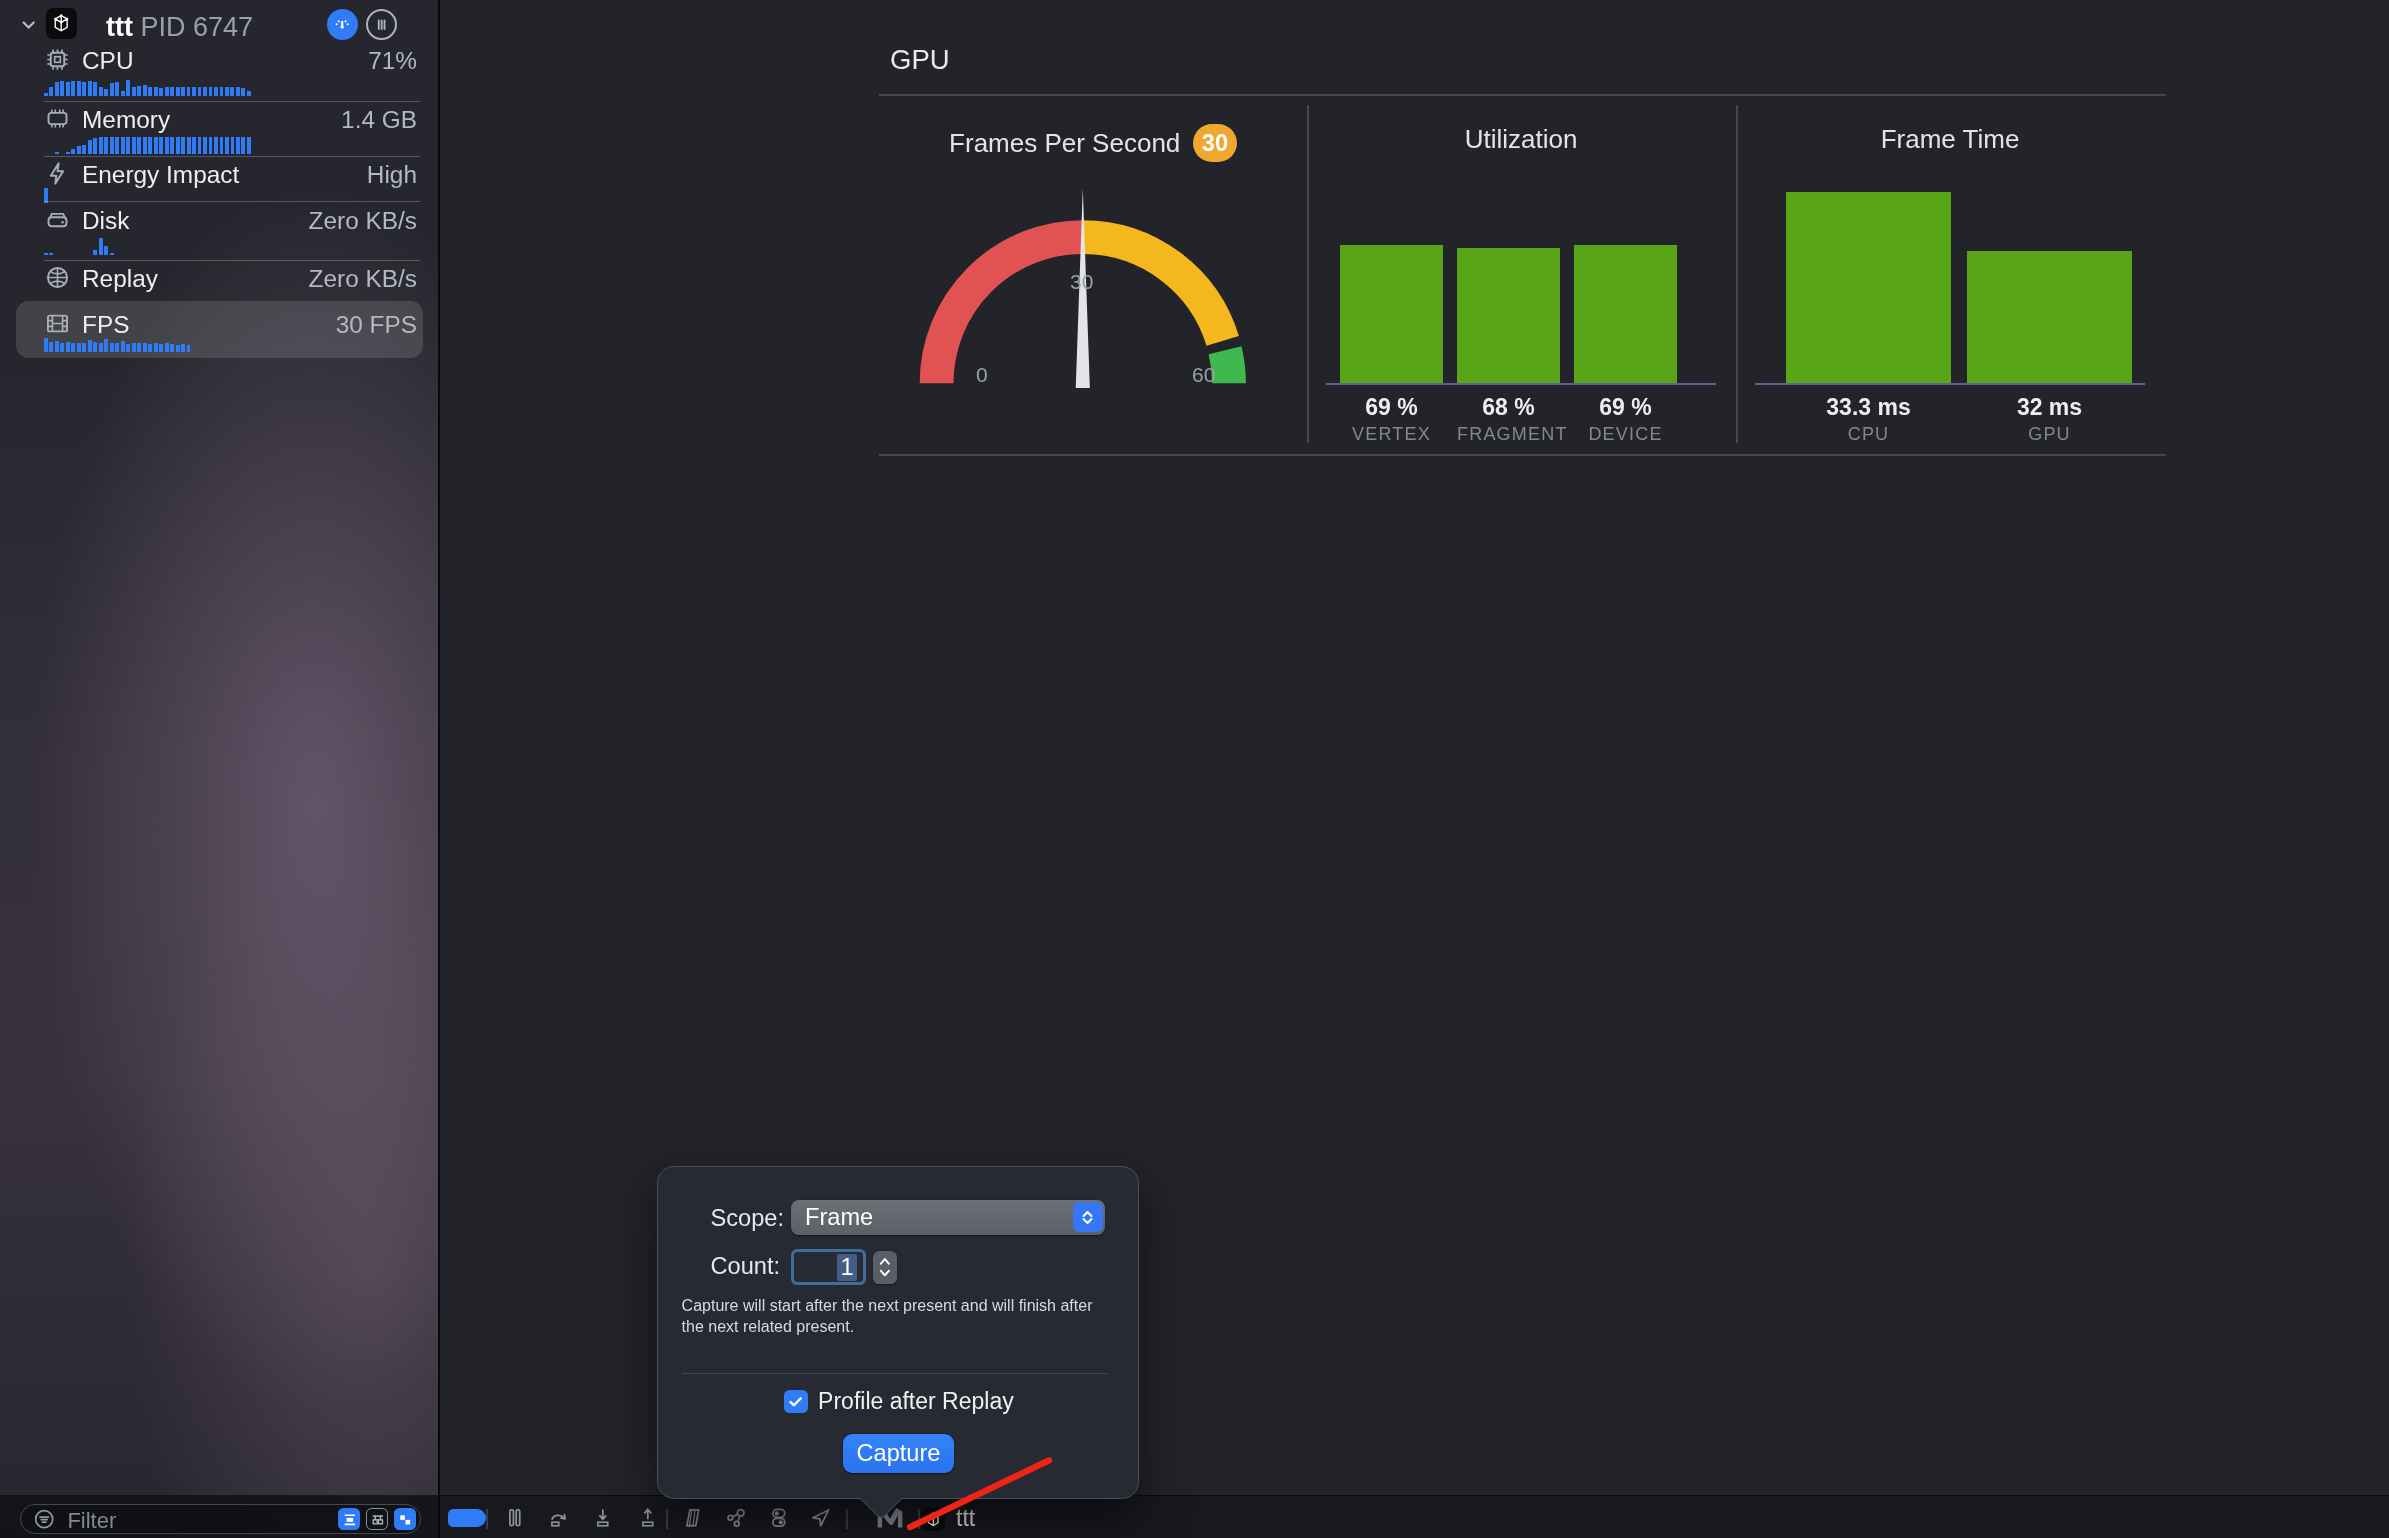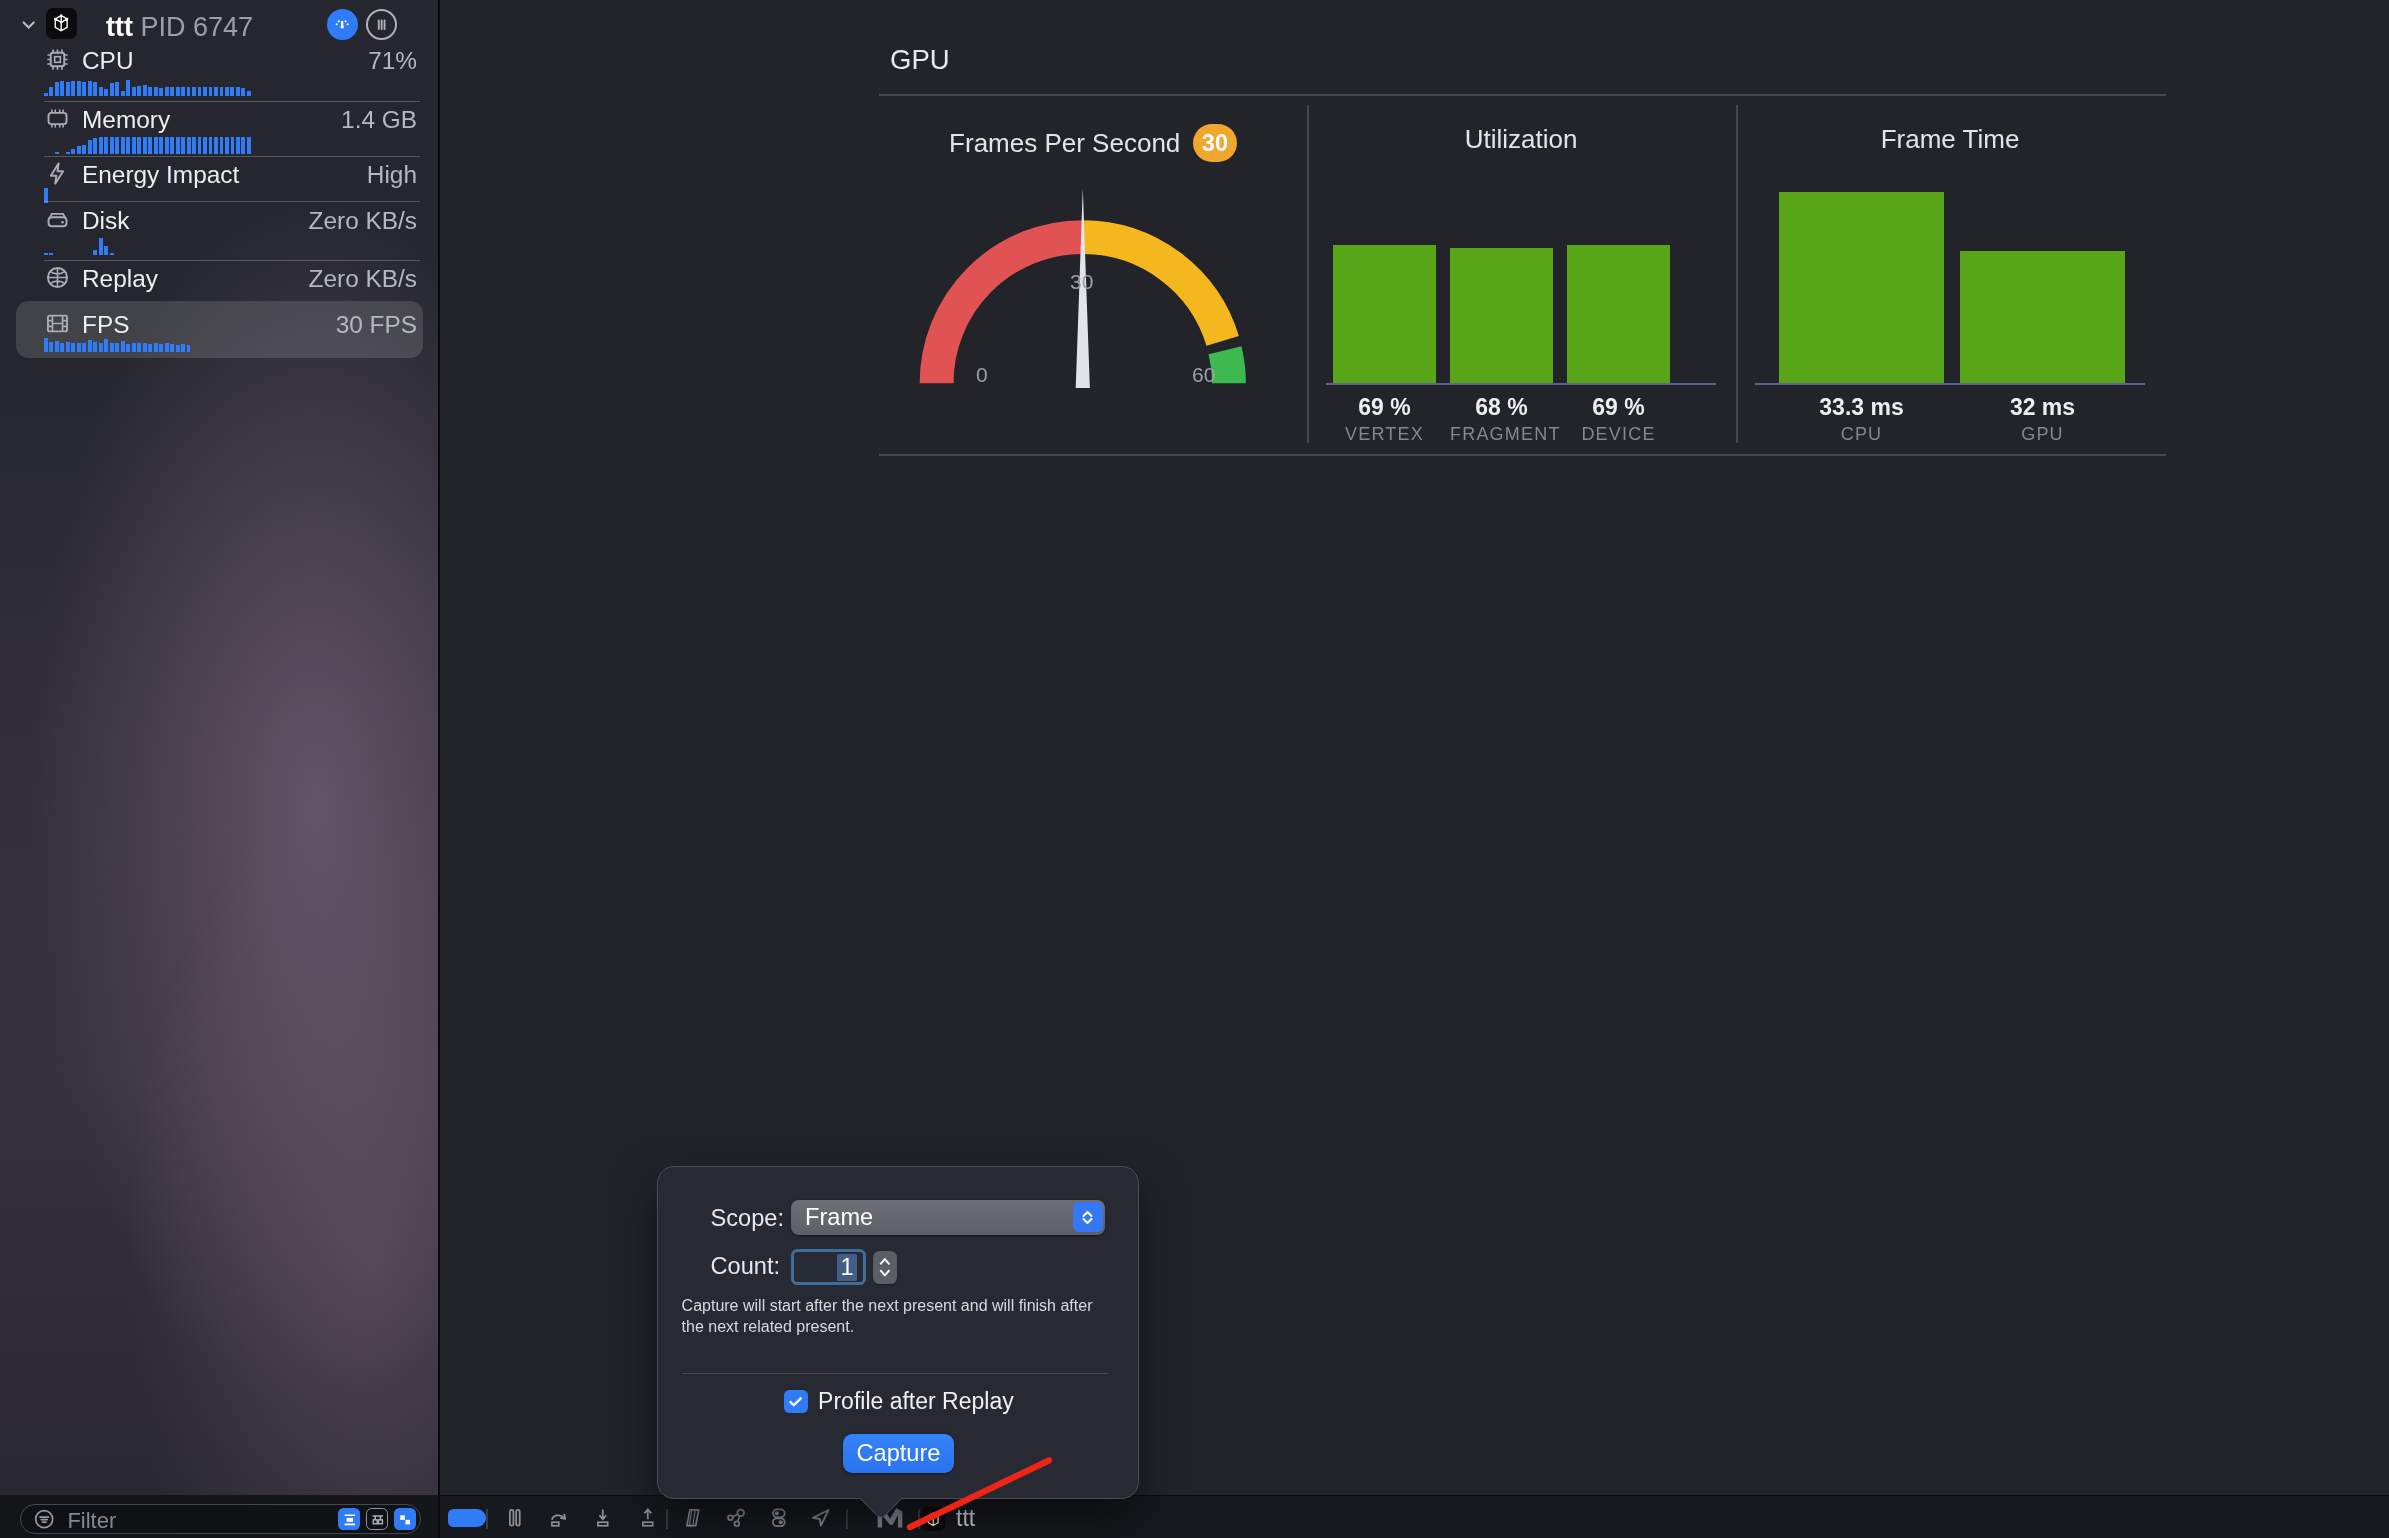--- a/index.html
+++ b/index.html
@@ -61,21 +61,21 @@
   .panel { position:absolute; top:94px; width:428px; height:360px; }
   #panel-fps { left:439px; } #panel-util { left:867px; } #panel-ft { left:1296px; }
   .panel-titlerow { position:absolute; left:0; top:30px; width:100%; display:flex; align-items:center; justify-content:center; gap:12.6px; }
   .panel-title { font-size:26px; color:#e3e4e7; }
   .fps-badge { min-width:44px; height:38px; padding:0 6.3px; background:#f0a72e; border-radius:20.4px;
     color:#fff; font-size:23.6px; font-weight:700; display:flex; align-items:center; justify-content:center; }
 
   .gauge-tick { position:absolute; font-size:21px; color:#9ba0a7; }
   #gt0  { left:97px; top:269px; } #gt30 { left:191px; top:176px; } #gt60 { left:313px; top:269px; }
 
-  .bars-wrap { position:absolute; top:0; left:1px; width:428px; height:464px; }
+  .bars-wrap { position:absolute; top:0; left:8px; width:428px; height:464px; }
   .bar-col { position:absolute; }
   .bar-rect { position:absolute; bottom:0; left:0; width:100%; background:#58a617; }
   .bar-base { position:absolute; left:19px; width:390px; height:2.4px; background:#5e6190; top:289px; }
   .bar-val { position:absolute; width:100%; text-align:center; top:11px; font-size:23px; font-weight:600; color:#eceef0; }
   .bar-cat { position:absolute; width:100%; text-align:center; top:39px; font-size:18px; color:#83878f; letter-spacing:1.2px; }
 
   
   #toolbar { position:absolute; left:0; top:1495px; width:1949px; height:44px; background:#17191e; border-top:1.6px solid #0b0c0f; }
   .tb-item { position:absolute; top:0; height:44px; display:flex; align-items:center; justify-content:center; color:#8d9199; }
   .tb-div { position:absolute; top:12.6px; width:1.6px; height:20.4px; background:#3a3d44; }

